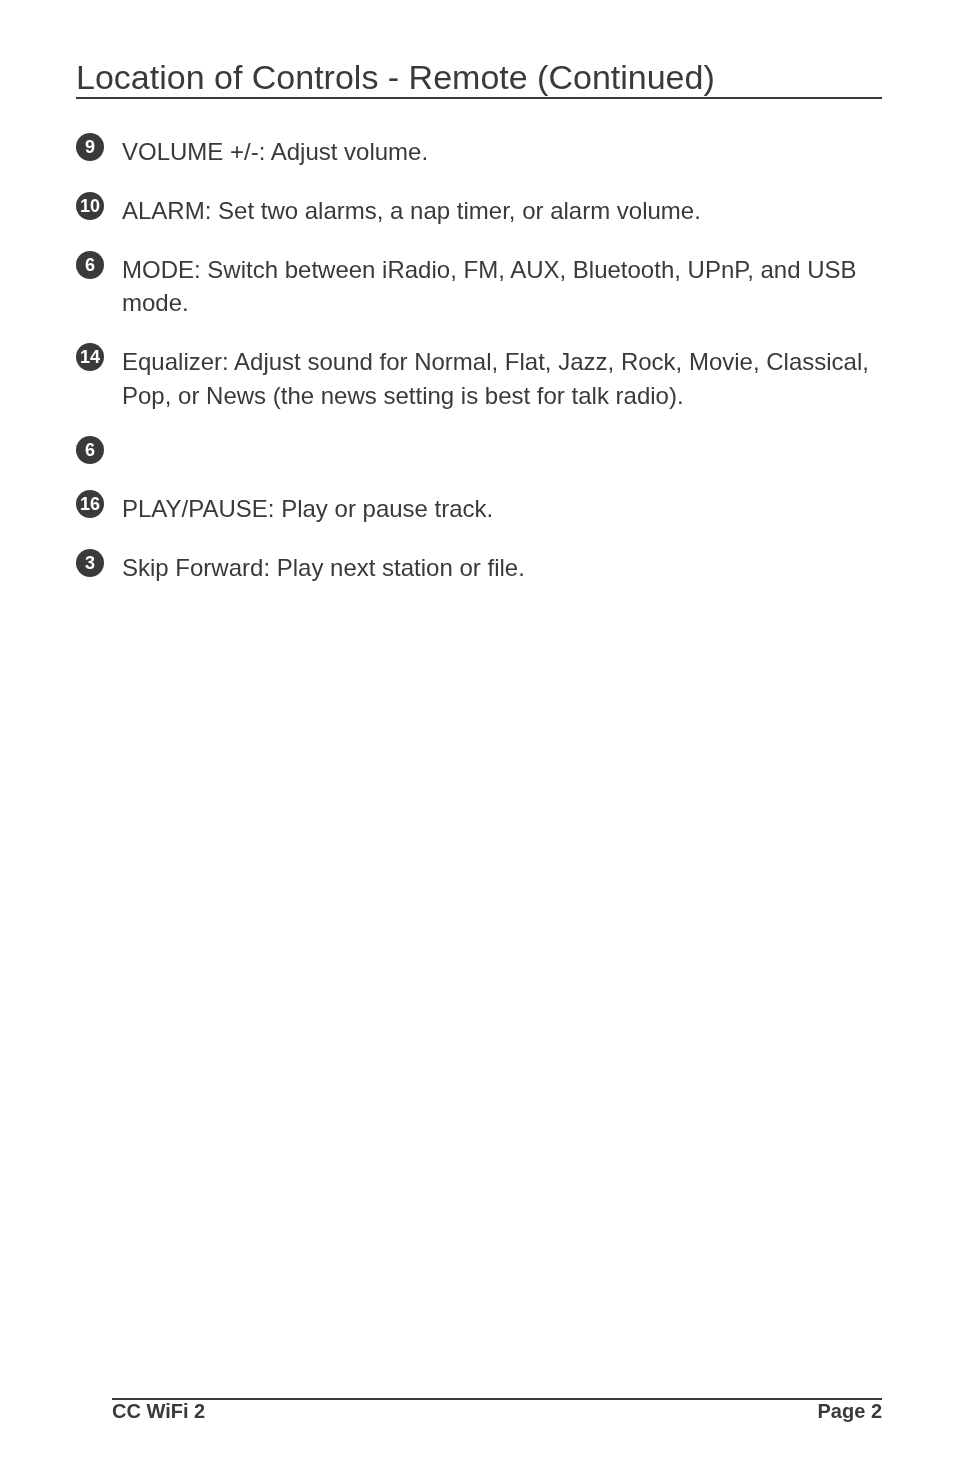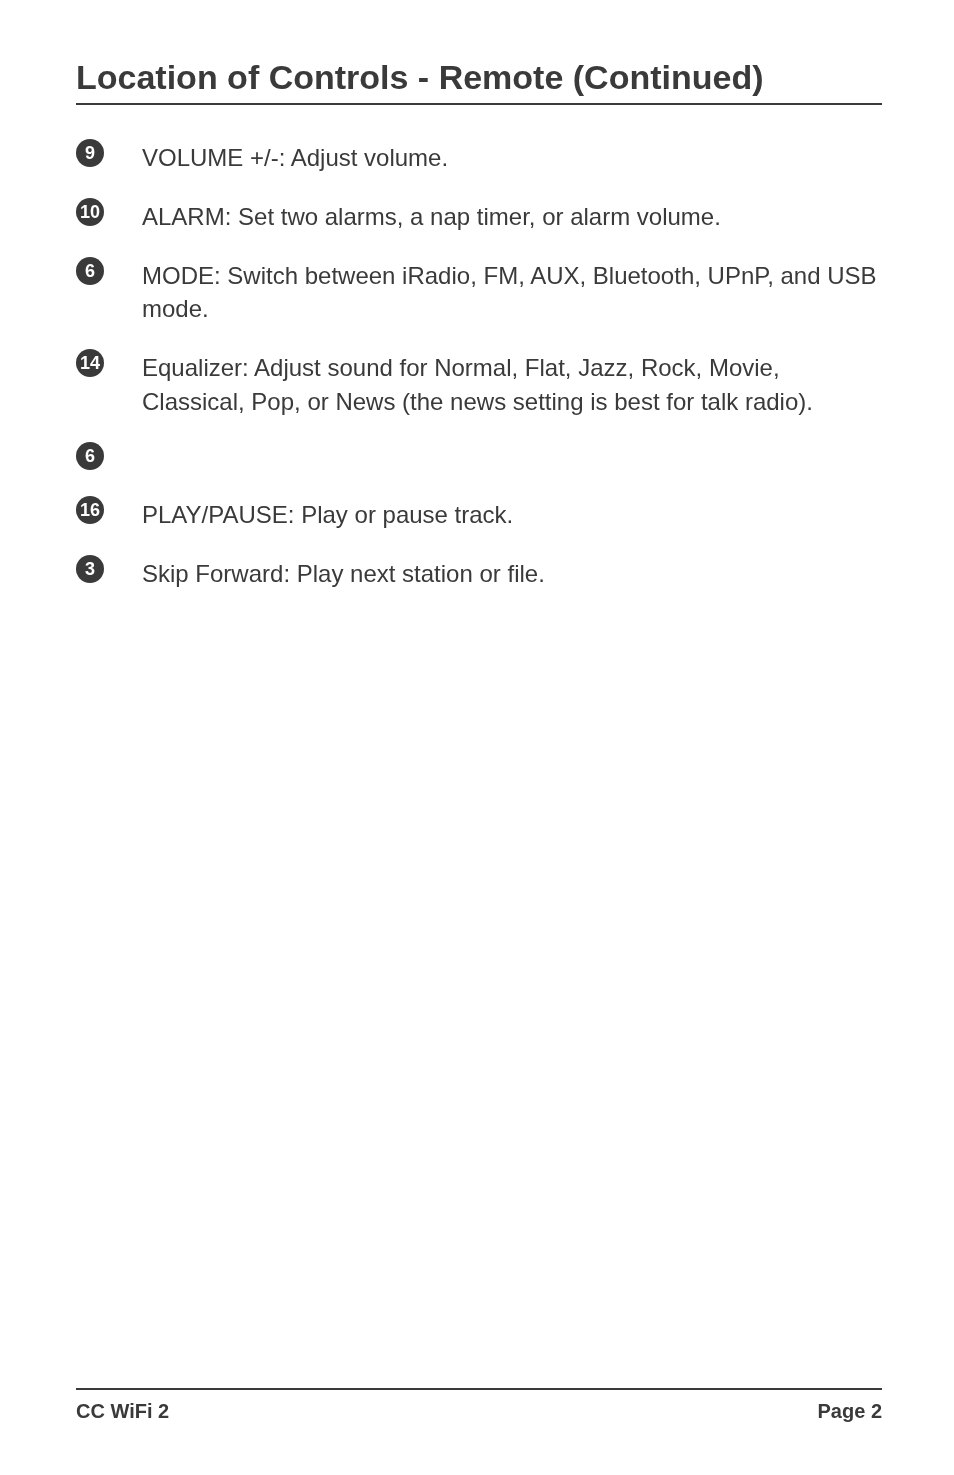--- a/index.html
+++ b/index.html
@@ -7,23 +7,22 @@
   body {
     font-family: Arial, Helvetica, sans-serif;
     color: #3a3a3a;
     background: #fff;
     padding: 58px 72px 52px 76px;
     display: flex;
     flex-direction: column;
   }
   .title {
     font-size: 34px;
-    font-weight: bold;
+    font-weight: normal;
     border-bottom: 2.5px solid #3a3a3a;
-    padding-bottom: 6px;
     margin-bottom: 36px;
   }
   .items { flex: 1; }
   .item {
     display: flex;
     align-items: flex-start;
     margin-bottom: 26px;
     line-height: 1.38;
   }
   .num {
@@ -40,30 +39,29 @@
     color: #fff;
     text-align: center;
     line-height: 28px;
     font-size: 18px;
     font-weight: bold;
     font-family: Arial, Helvetica, sans-serif;
   }
   .desc {
     font-size: 24px;
     color: #3a3a3a;
-    margin-left: 20px;
   }
   .footer {
     border-top: 2.5px solid #3a3a3a;
-    padding-top: 10px;
     display: flex;
     justify-content: space-between;
     font-size: 20px;
     font-weight: bold;
     color: #3a3a3a;
+    margin-left: 36px;
   }
 </style>
 </head>
 <body>
 
 <div class="title">Location of Controls - Remote (Continued)</div>
 
 <div class="items">
   <div class="item">
     <div class="num"><span class="num-shape">9</span></div>

